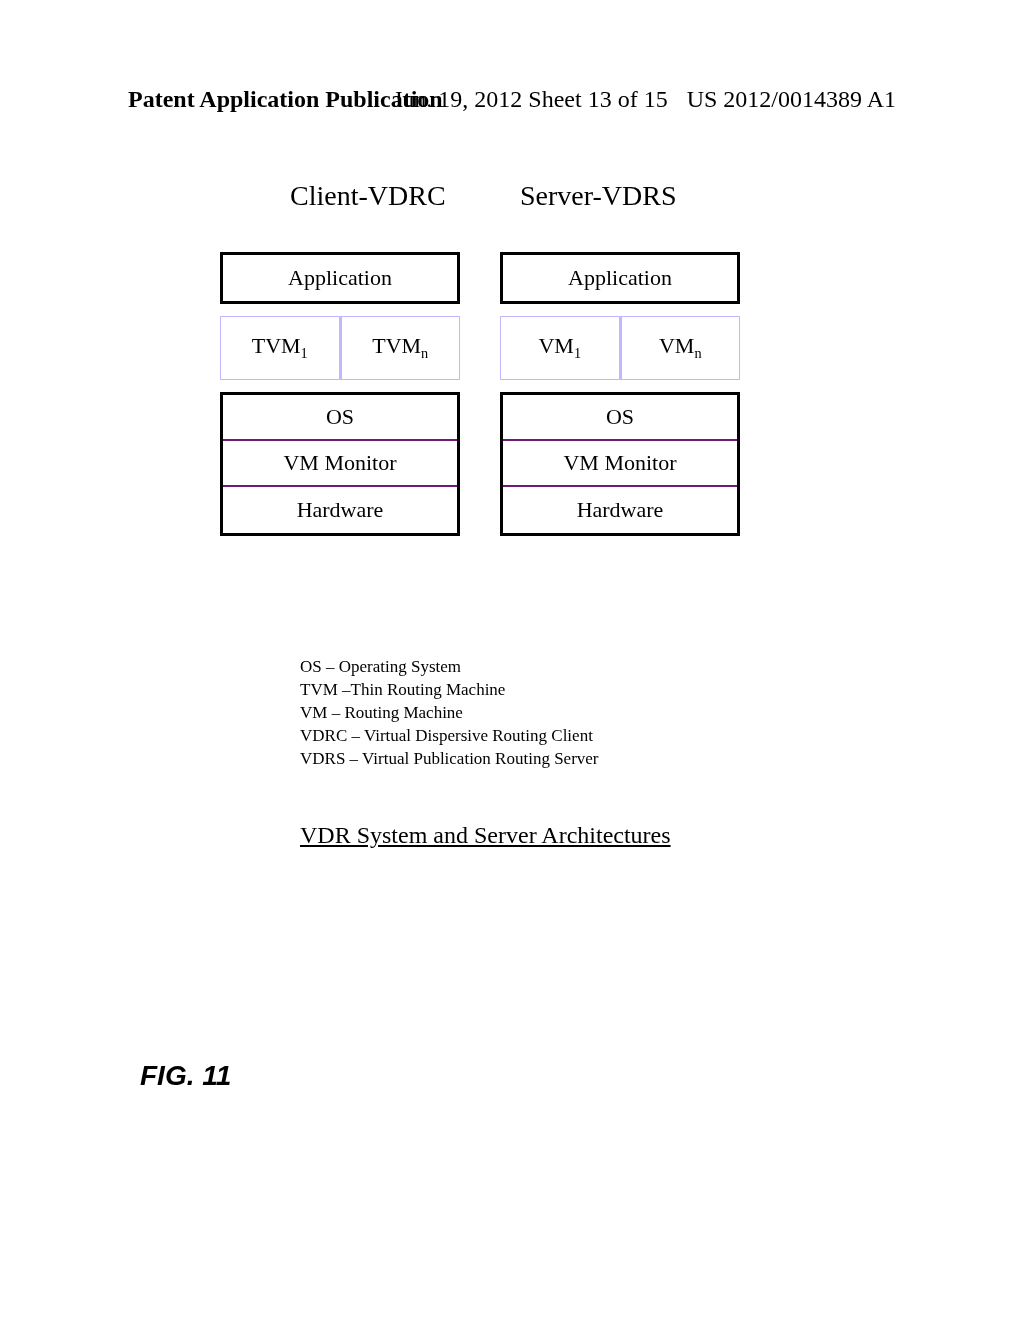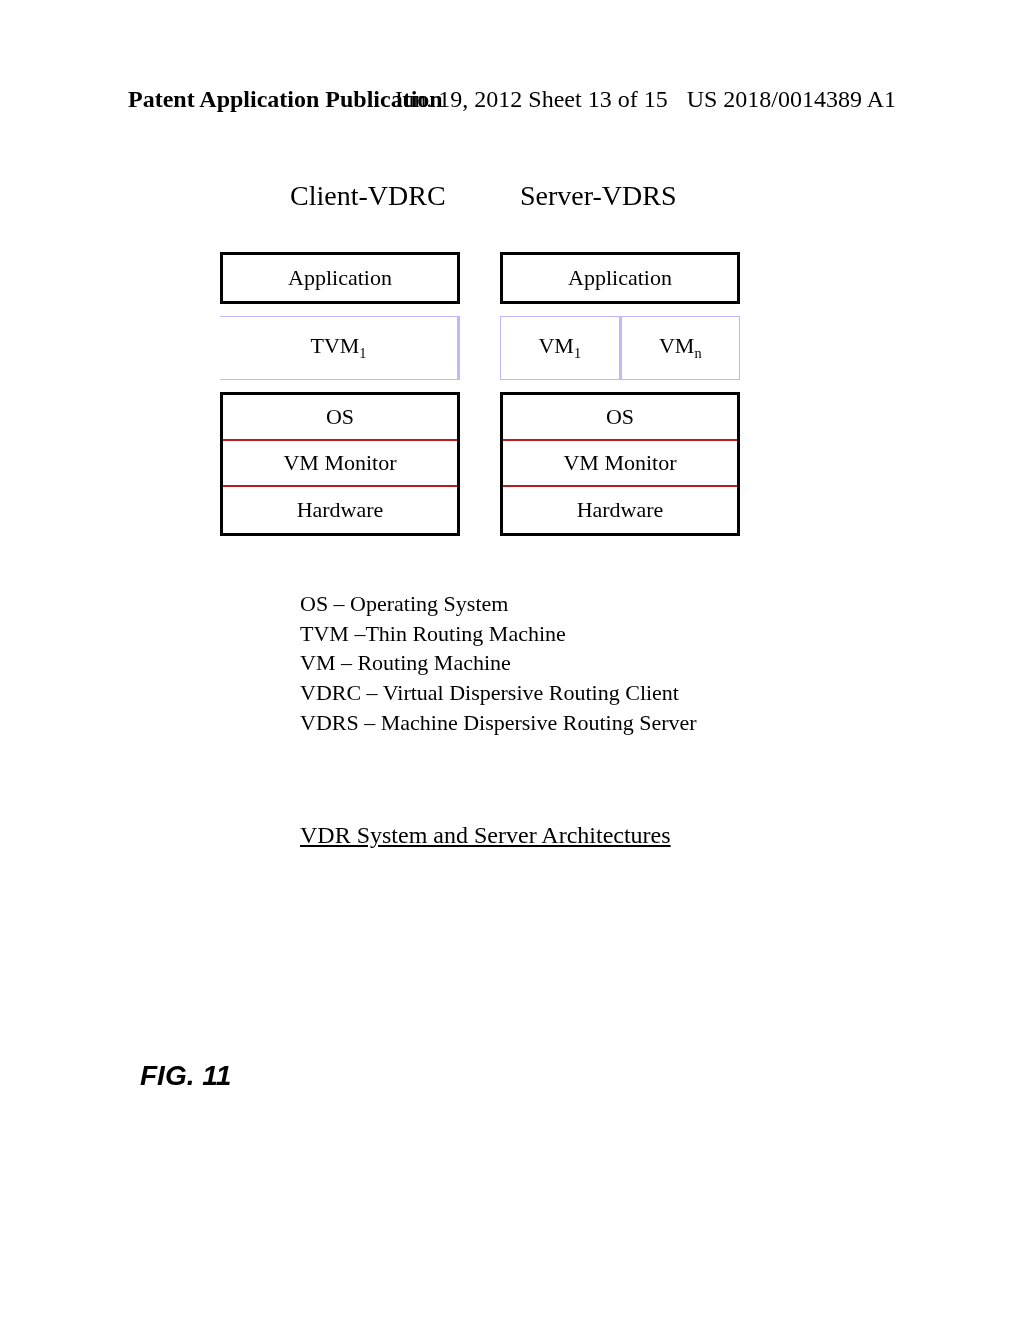--- a/index.html
+++ b/index.html
@@ -65,28 +65,28 @@
     display: flex;
     flex-direction: column;
     border: 3px solid #000;
   }
   .lower-group .row {
     height: 46px;
     display: flex;
     align-items: center;
     justify-content: center;
     font-size: 22px;
-    border-bottom: 2px solid #b91c1c;
+    border-bottom: 2px solid #701a75;
   }
   .lower-group .row:last-child { border-bottom: none; }
   .legend {
     position: absolute;
-    top: 589px;
+    top: 656px;
     left: 300px;
-    font-size: 22px;
+    font-size: 17px;
     line-height: 1.35;
   }
   .caption {
     position: absolute;
     top: 822px;
     left: 300px;
     font-size: 24px;
     text-decoration: underline;
   }
   .figure-label {
@@ -99,37 +99,40 @@
     font-family: Arial, Helvetica, sans-serif;
   }
   sub { font-size: 0.65em; }
 </style>
 </head>
 <body>
 
 <div class="header">
   <span class="left">Patent Application Publication</span>
   <span class="center">Jun. 19, 2012  Sheet 13 of 15</span>
-  <span class="right">US 2018/0014389 A1</span>
+  <span class="right">US 2012/0014389 A1</span>
 </div>
 
 <div class="diagram-area">
 
   <div class="column-titles">
     <div>Client-VDRC</div>
     <div>Server-VDRS</div>
   </div>
 
   <div class="stacks">
 
     <div class="stack">
       <div class="box box-app">Application</div>
       <div class="vm-row">
         <div class="box">
           <span><span>TVM</span><sub>1</sub></span>
+        </div>
+        <div class="box">
+          <span><span>TVM</span><sub>n</sub></span>
         </div>
       </div>
       <div class="lower-group">
         <div class="row">OS</div>
         <div class="row">VM Monitor</div>
         <div class="row">Hardware</div>
       </div>
     </div>
 
     <div class="stack">
@@ -150,18 +153,18 @@
     </div>
 
   </div>
 </div>
 
 <div class="legend">
   <div>OS – Operating System</div>
   <div>TVM –Thin Routing Machine</div>
   <div>VM – Routing Machine</div>
   <div>VDRC – Virtual Dispersive Routing Client</div>
-  <div>VDRS – Machine Dispersive Routing Server</div>
+  <div>VDRS – Virtual Publication Routing Server</div>
 </div>
 
 <div class="caption">VDR System and Server Architectures</div>
 
 <div class="figure-label">FIG. 11</div>
 
 </body></html>

